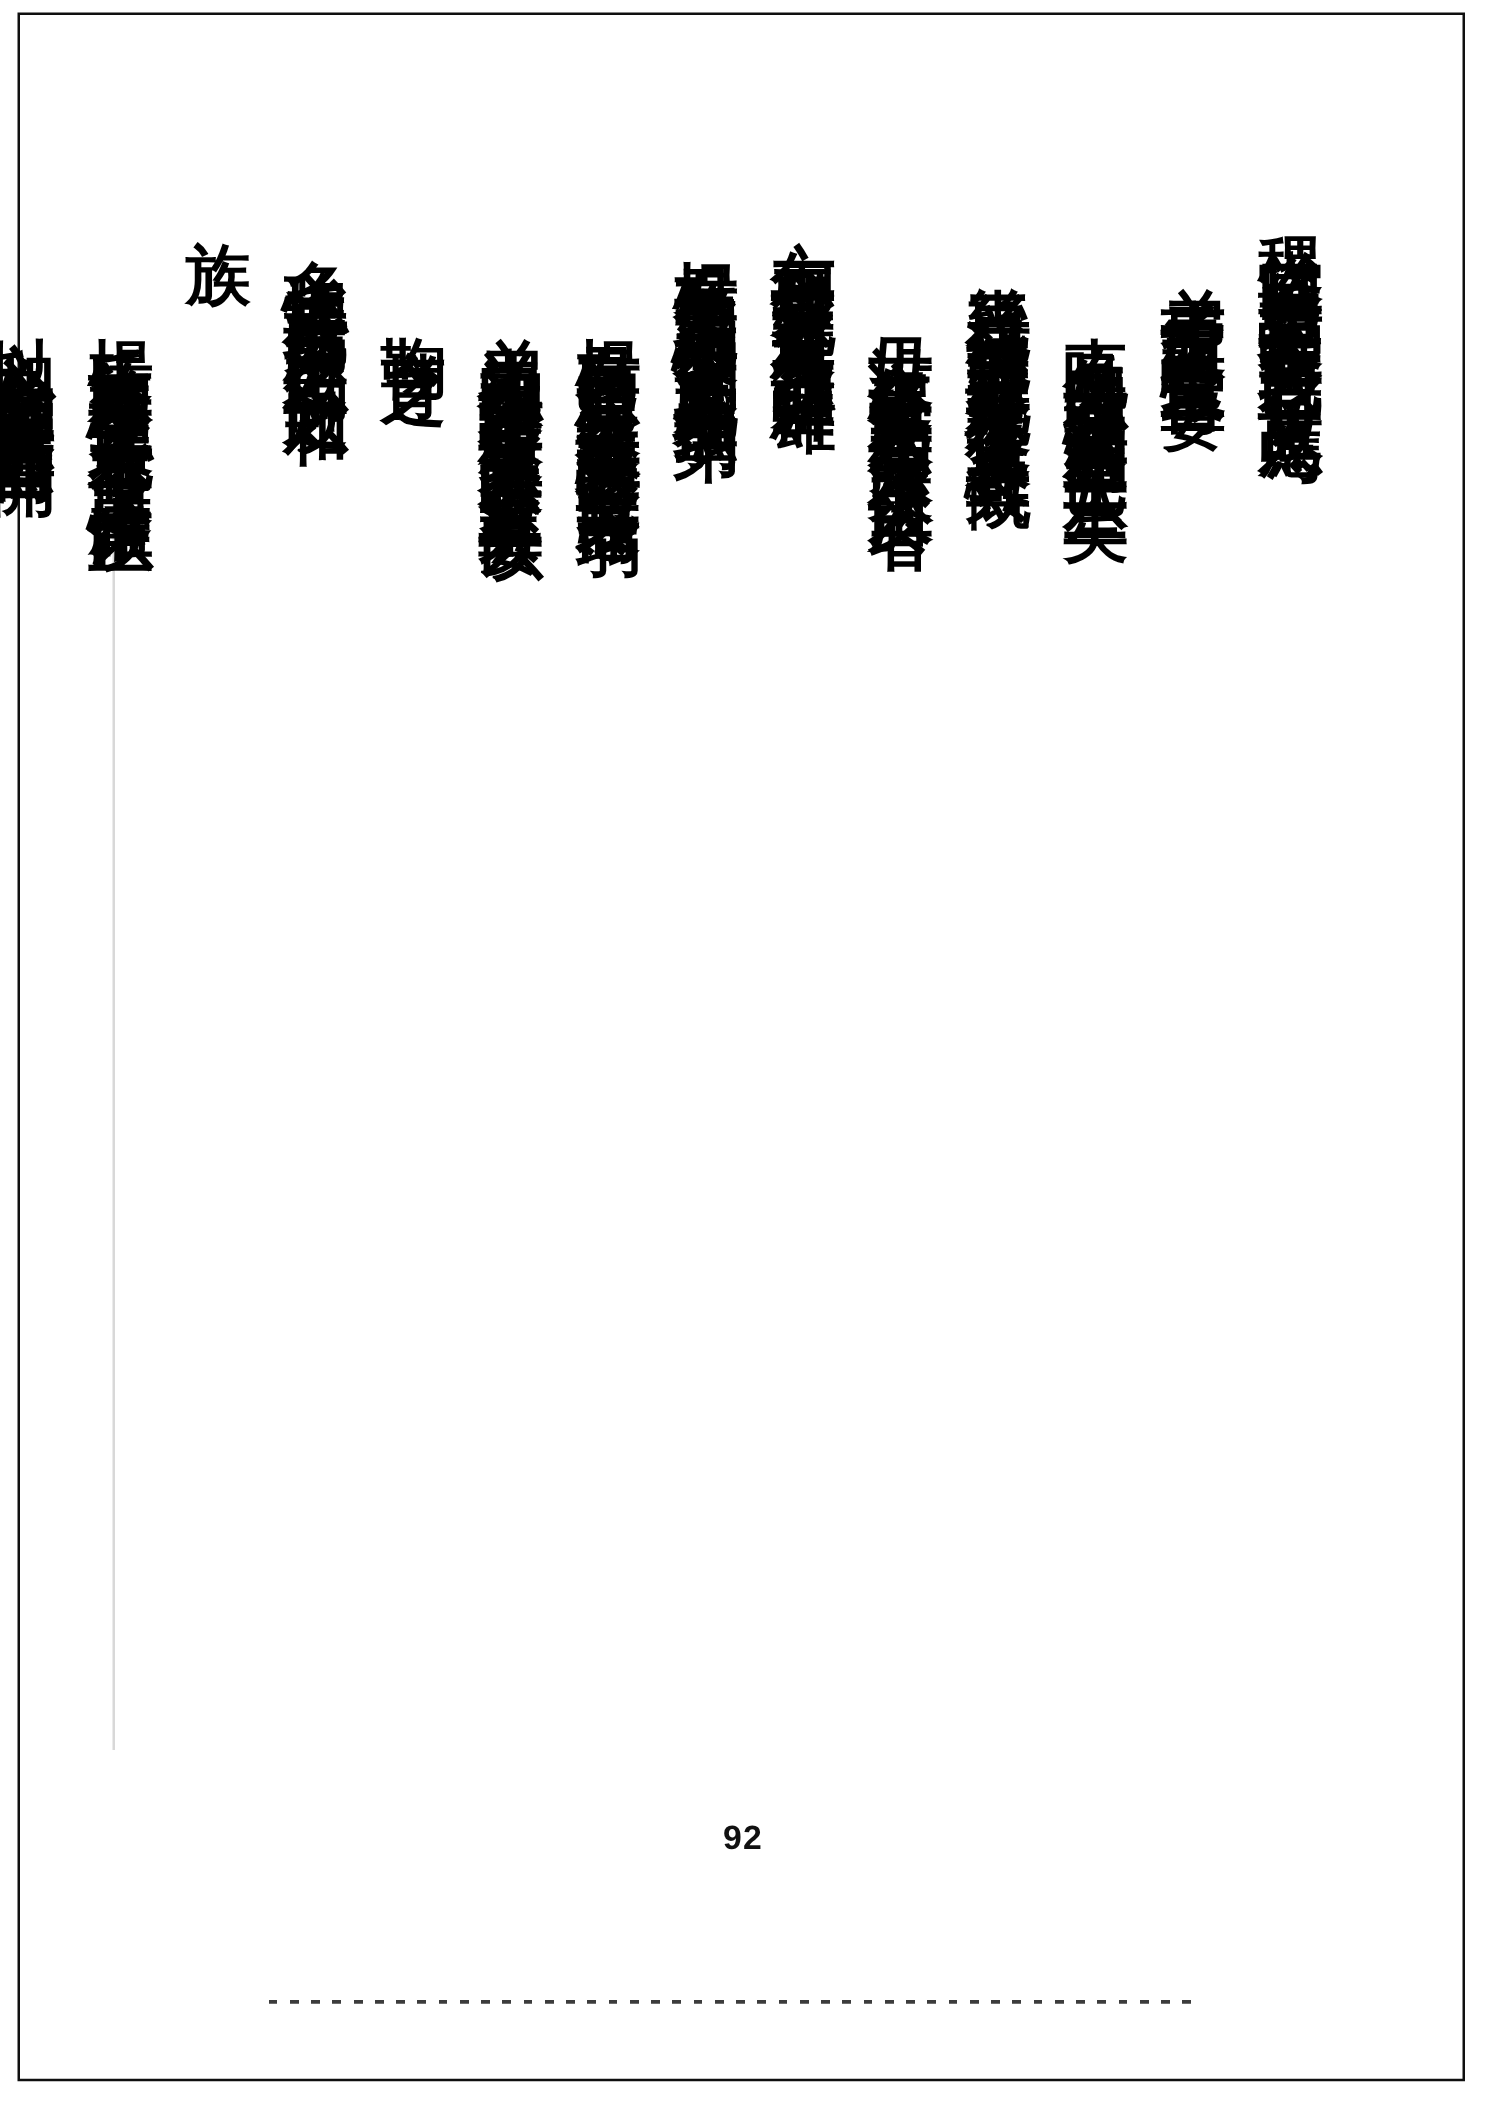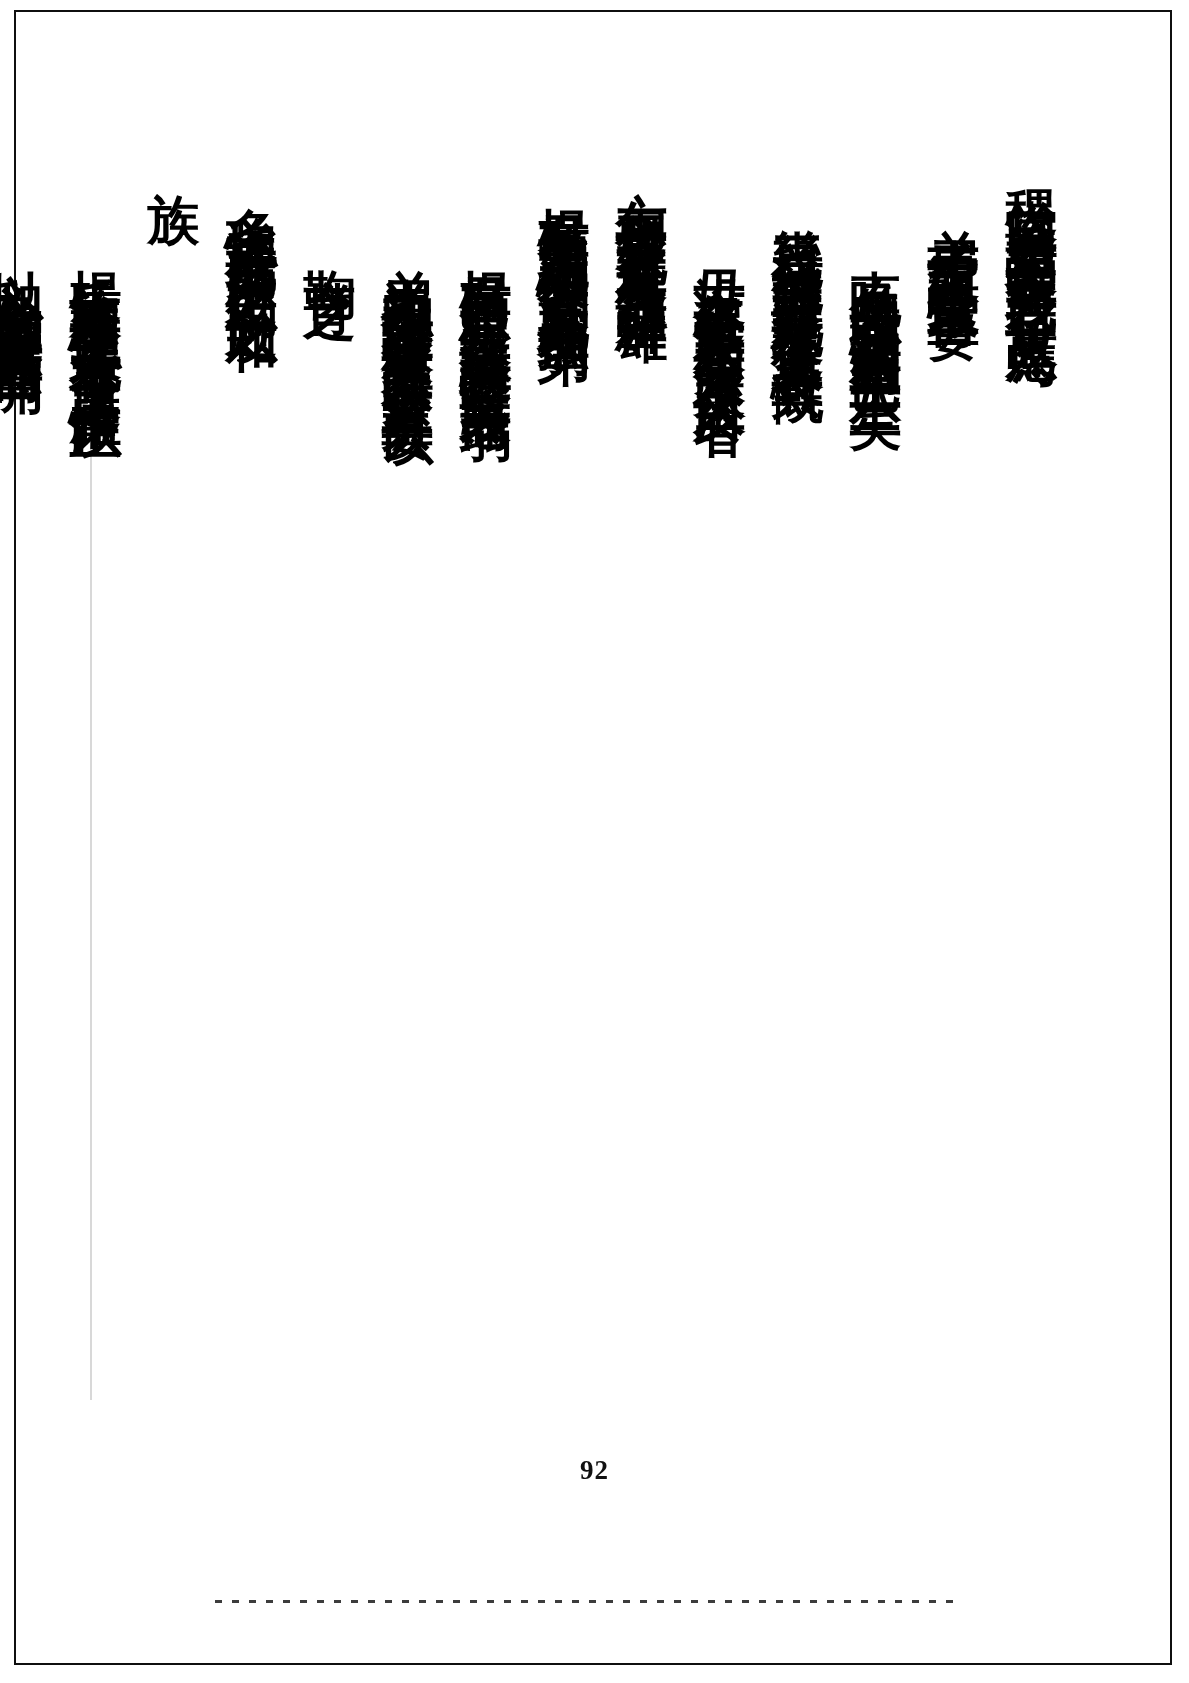--- a/index.html
+++ b/index.html
@@ -100,21 +100,21 @@
   .col.indent-1 { padding-top: 38px; }
   .col.indent-2 { padding-top: 78px; }
   .col.indent-3 { padding-top: 16px; }
 
   .page-number {
     position: absolute;
     left: 0;
     right: 0;
     top: 1455px;
     text-align: center;
-    font-family: Liberation Serif, serif;
+    font-family: Liberation Sans, sans-serif;
     font-size: 27px;
     font-weight: 700;
     color: #111111;
     letter-spacing: 1px;
   }
 </style>
 </head>
 <body>
 
 <div class="page">

